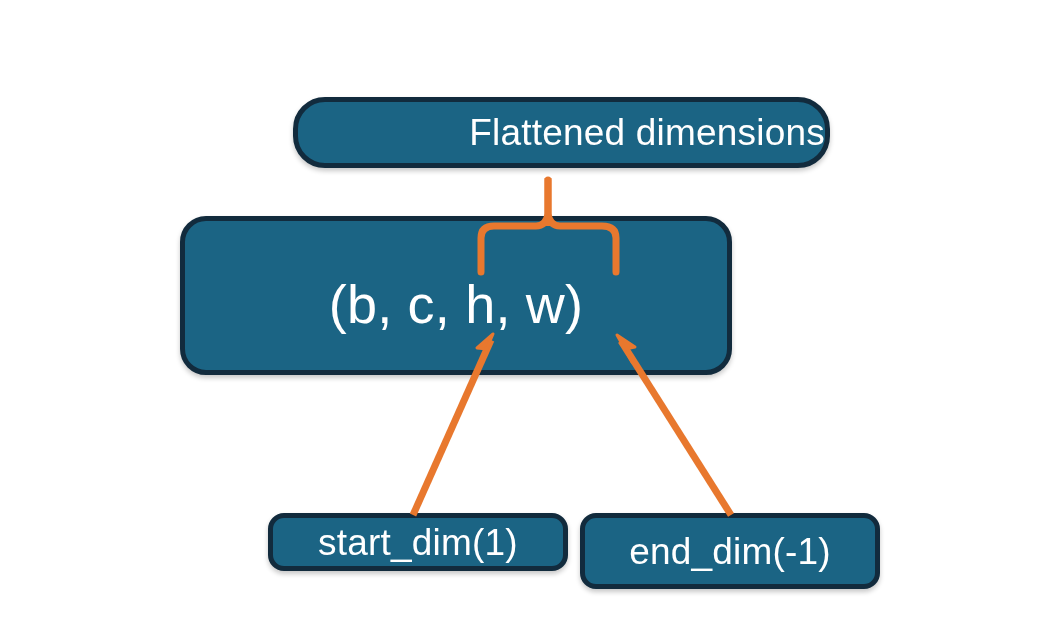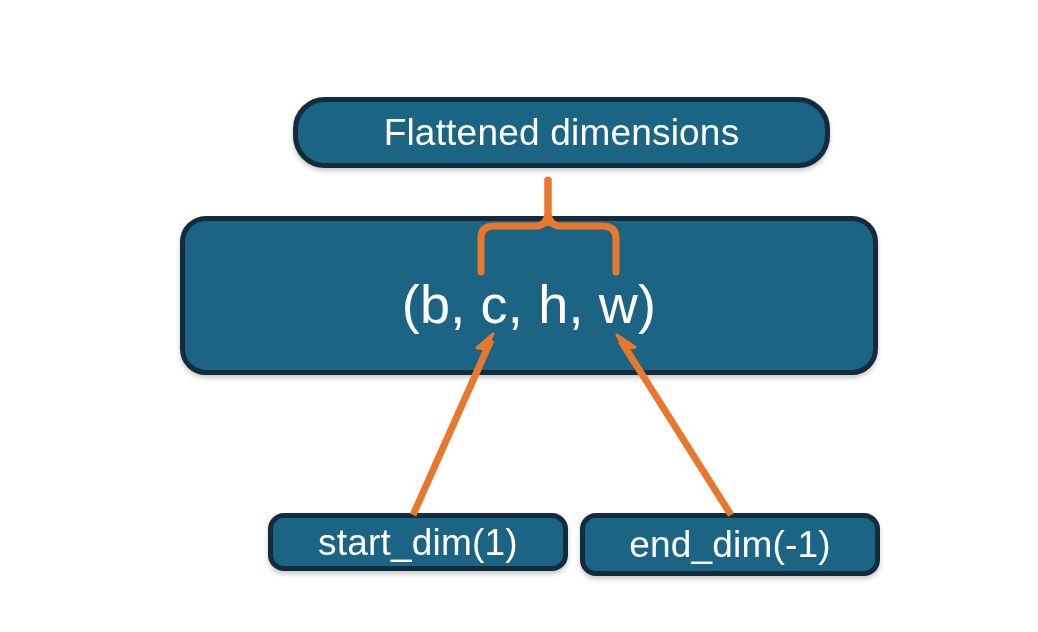--- a/index.html
+++ b/index.html
@@ -37,45 +37,46 @@
     line-height: 1;
     box-shadow: 0 3px 5px rgba(0,0,0,0.22);
   }
   #node-flattened {
     left: 293px;
     top: 97px;
     width: 537px;
     height: 71px;
     font-size: 37px;
     border-radius: 32px;
+    justify-content: flex-end;
   }
   #node-shape {
     left: 180px;
     top: 216px;
-    width: 698px;
+    width: 552px;
     height: 159px;
     font-size: 54px;
     border-radius: 26px;
   }
   #node-shape .shape-text {
     transform: translateY(8px);
   }
   #node-start-dim {
     left: 268px;
     top: 513px;
     width: 300px;
     height: 58px;
     font-size: 37px;
     border-radius: 16px;
   }
   #node-end-dim {
     left: 580px;
     top: 513px;
     width: 300px;
-    height: 63px;
+    height: 76px;
     font-size: 37px;
     border-radius: 16px;
   }
   .overlay {
     position: absolute;
     left: 0;
     top: 0;
     width: 1038px;
     height: 632px;
     pointer-events: none;

